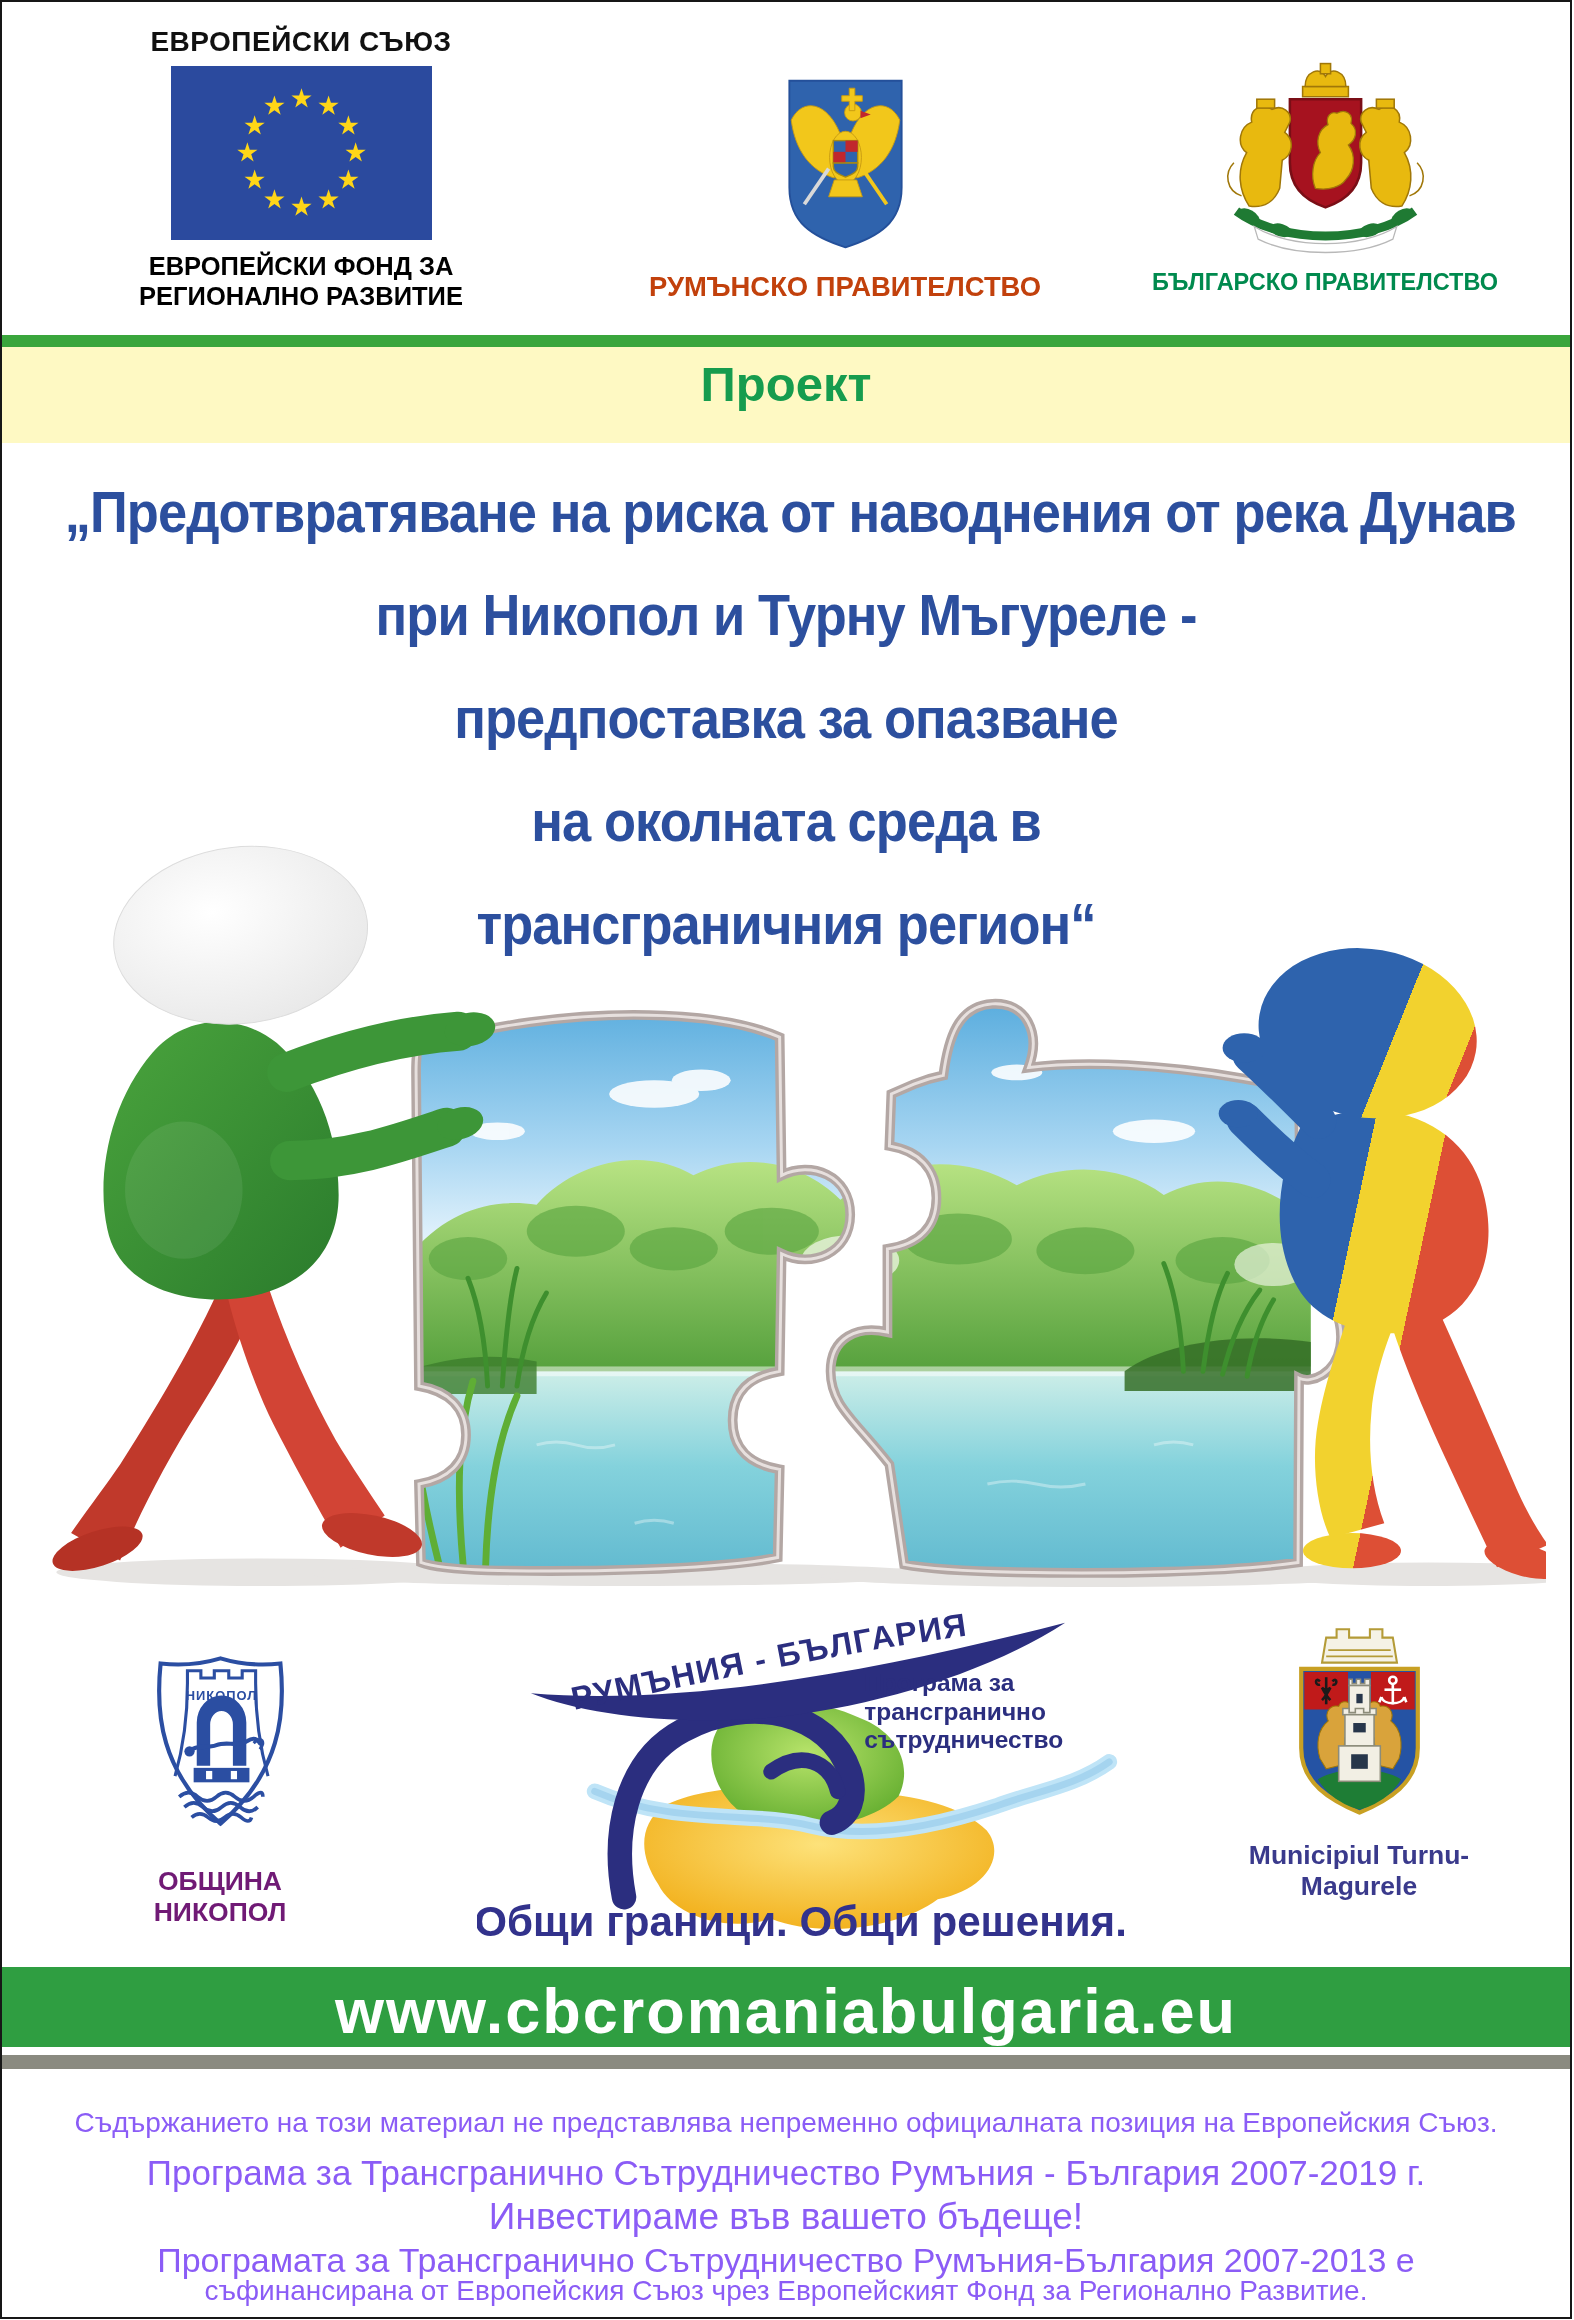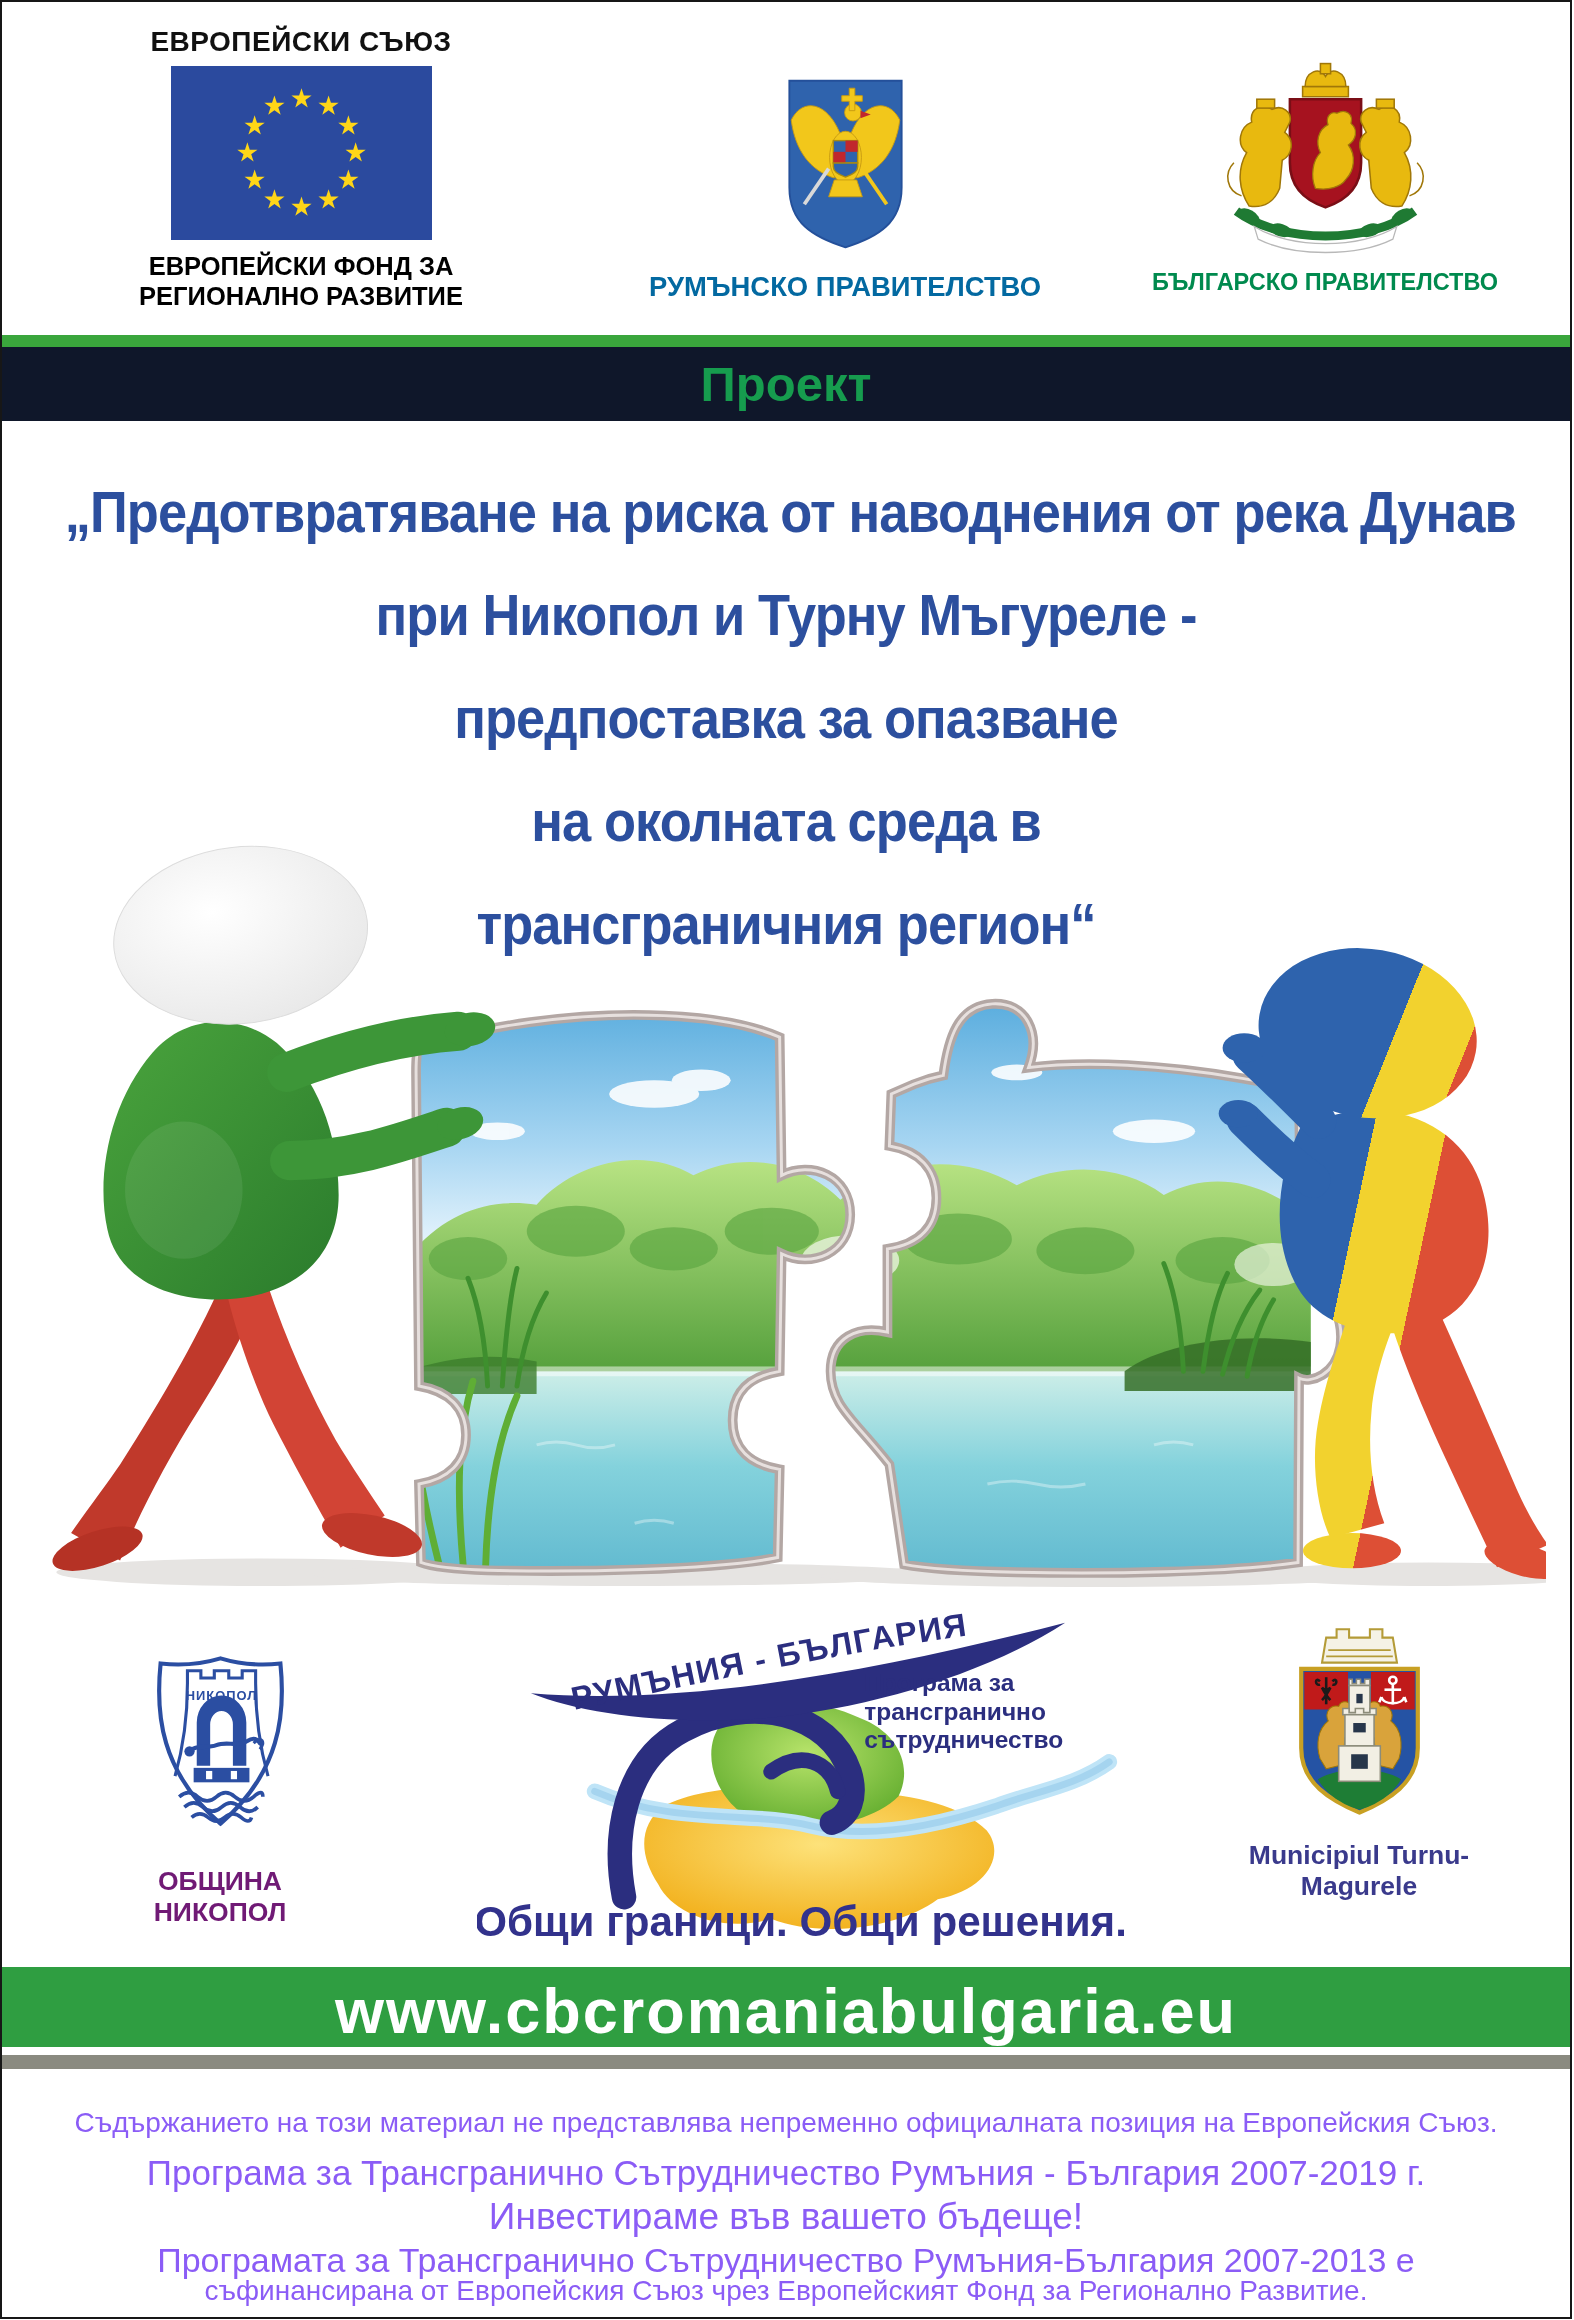--- a/index.html
+++ b/index.html
@@ -2,25 +2,25 @@
 <html><head>
 <meta charset="utf-8">
 <style>
   html,body{margin:0;padding:0;background:#fff;font-family:"Liberation Sans",sans-serif;}
   .poster{position:relative;width:1568px;height:2315px;border:2.9px solid #171717;background:#fff;overflow:hidden;}
   .abs{position:absolute;}
   
   .logo-block{position:absolute;text-align:center;}
   .eu-title{font-size:28px;font-weight:bold;color:#111;letter-spacing:0.5px;}
   .eu-sub{font-size:25.5px;font-weight:bold;color:#000000;line-height:1.18;margin-top:6.9px;}
-  .ro-label{font-size:27.4px;font-weight:bold;color:#0369a1;margin-top:9.8px;}
+  .ro-label{font-size:27.4px;font-weight:bold;color:#c2410c;margin-top:9.8px;}
   .bg-label{font-size:23.5px;font-weight:bold;color:#008a4e;margin-top:7.8px;}
   
   .green-stripe{left:0;top:333px;width:1568px;height:11.8px;background:#3aa63c;}
-  .yellow-band{left:0;top:345px;width:1568px;height:74px;background:#0f172a;}
+  .yellow-band{left:0;top:345px;width:1568px;height:96px;background:#fef9c3;}
   .yellow-band .lbl{font-size:49px;font-weight:bold;color:#169c4e;line-height:74px;text-align:center;}
   
   .main-title{left:0;top:459px;width:1568px;transform:scaleX(.92);transform-origin:50% 0;}
   .main-title div{white-space:nowrap;text-align:center;font-size:57px;line-height:103px;font-weight:bold;color:#2c4f9e;letter-spacing:-1px;}
   
   .nik-label{font-size:26.5px;font-weight:bold;color:#701a75;}
   .tm-label{font-size:26.5px;font-weight:bold;color:#3a3a8c;}
   
   .url-bar{left:0;top:1965px;width:1568px;height:80px;background:#2f9e41;}
   .url-bar .lbl{font-size:63px;font-weight:bold;color:#fff;line-height:88px;text-align:center;letter-spacing:2px;}

